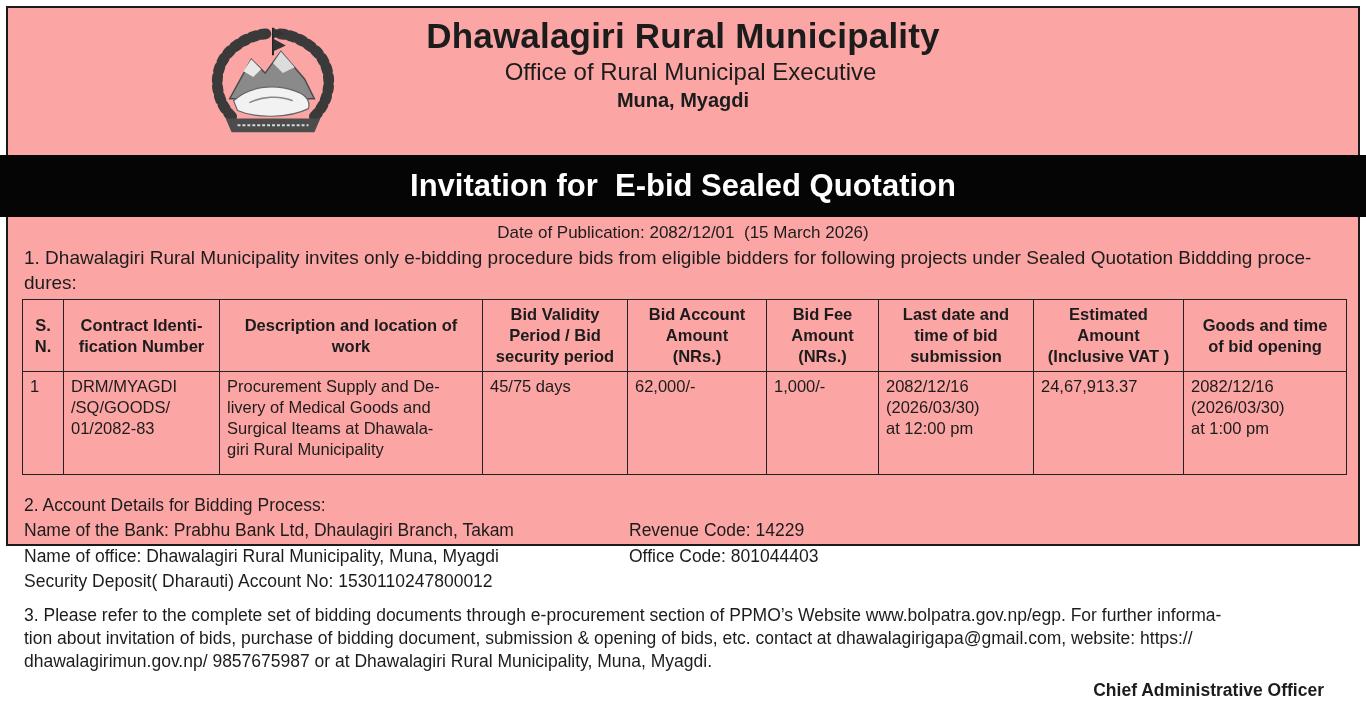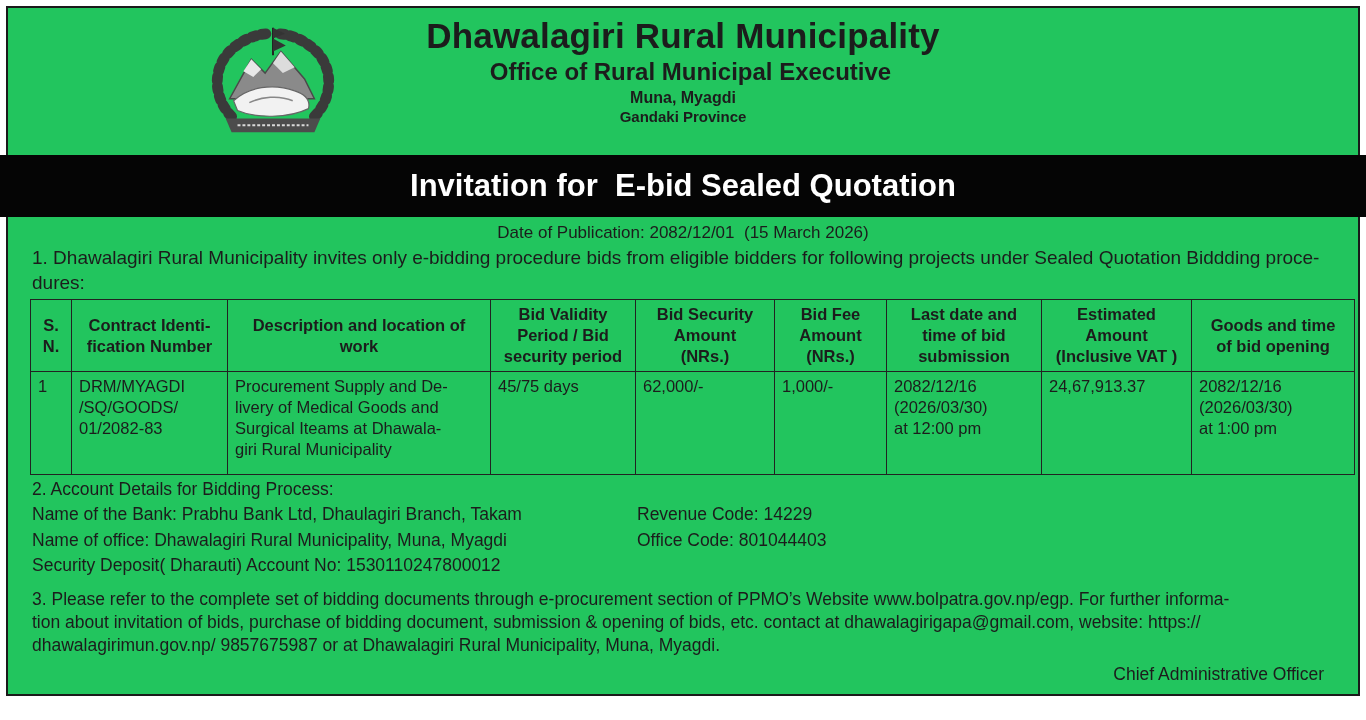--- a/index.html
+++ b/index.html
@@ -2,66 +2,66 @@
 <html><head>
 <meta charset="utf-8">
 <style>
   html,body{margin:0;padding:0;background:#ffffff;}
   body{
     width:1366px;height:720px;position:relative;overflow:hidden;
     font-family:"Liberation Sans","DejaVu Sans",sans-serif;
     color:#1c1c1c;-webkit-font-smoothing:antialiased;
   }
   .page{
-    position:relative;margin:6px 6px 0 6px;height:690px;
-    border:2px solid #1a1a1a;background:#22c55e;box-sizing:border-box;
+    position:relative;margin:6px 6px 0 6px;height:540px;
+    border:2px solid #1a1a1a;background:#fca5a5;box-sizing:border-box;
   }
   
   .header{position:relative;height:147px;}
   .emblem{position:absolute;left:196px;top:12px;width:138px;height:122px;}
   .header-text{position:absolute;left:0;right:0;top:8px;text-align:center;}
   .doc-title{font-size:35px;font-weight:bold;letter-spacing:.2px;line-height:1.15;}
-  .doc-subtitle{font-size:24px;font-weight:bold;margin-top:2px;margin-left:15px;}
-  .doc-line3{font-size:16px;font-weight:bold;margin-top:3px;}
+  .doc-subtitle{font-size:24px;font-weight:normal;margin-top:2px;margin-left:15px;}
+  .doc-line3{font-size:20px;font-weight:bold;margin-top:3px;}
   .doc-line4{font-size:15px;font-weight:bold;margin-top:1px;}
   
   .banner{
     position:absolute;left:-8px;right:-8px;top:147px;height:62px;
     display:flex;align-items:center;justify-content:center;
   }
   .banner-title{font-size:31px;font-weight:bold;white-space:pre;}
   
-  .body-area{position:absolute;left:0;right:0;top:211px;padding:0 22px;}
+  .body-area{position:absolute;left:0;right:0;top:211px;padding:0 14px;}
   .pub-date{text-align:center;font-size:17px;margin:4px 0 2px 0;white-space:pre;}
   .intro{
     font-size:19px;line-height:1.32;text-align:justify;white-space:pre-line;
     margin:2px 2px 4px 2px;
   }
   
   table.bid{
     border-collapse:collapse;width:1324px;margin:2px auto 0 auto;table-layout:fixed;
   }
   table.bid th,table.bid td{
     border:1.6px solid #222;padding:4px 7px;font-size:16.5px;line-height:1.27;
     box-sizing:border-box;overflow:hidden;
   }
   table.bid th{font-weight:bold;text-align:center;vertical-align:middle;white-space:pre-line;height:72px;}
   table.bid td{text-align:left;vertical-align:top;white-space:pre-line;height:103px;}
   td.vmid{vertical-align:middle;}
   
-  .account{margin:2px 2px 0 2px;font-size:17.5px;line-height:1.44;}
+  .account{margin:18px 2px 0 2px;font-size:17.5px;line-height:1.44;}
   .acct-row{display:flex;}
   .acct-left{width:605px;flex:none;}
   .acct-right{flex:1;}
   
   .notice{
     margin:10px 2px 0 2px;font-size:17.5px;line-height:1.33;
     text-align:justify;white-space:pre-line;
   }
-  .signature{margin:6px 12px 0 0;text-align:right;font-size:17.5px;}
+  .signature{margin:6px 20px 0 0;text-align:right;font-size:17.5px;font-weight:bold;}
 </style>
 </head>
 <body>
 
 <div class="page">
 
   <div class="header">
     <svg class="emblem" viewBox="0 0 140 120" xmlns="http://www.w3.org/2000/svg">
 
       <path d="M28,96 C10,78 8,48 26,30 C38,18 54,12 66,12" fill="none" stroke="#3a3a3a" stroke-width="11" stroke-dasharray="4.5 5.5" stroke-linecap="round"></path>
@@ -78,21 +78,20 @@
       <path d="M30,80 C45,66 70,62 92,70 C104,74 108,80 106,88 C86,98 52,98 34,90 Z" fill="#f2f2f2" stroke="#666" stroke-width="1.2"></path>
       <path d="M46,82 C58,76 76,74 90,80" fill="none" stroke="#888" stroke-width="1.5"></path>
 
       <path d="M22,98 L118,98 L112,112 L28,112 Z" fill="#4c4c4c"></path>
       <line x1="34" y1="105" x2="106" y2="105" stroke="#d9d9d9" stroke-width="2" stroke-dasharray="3 2"></line>
     </svg>
     <div class="header-text">
       <div class="doc-title">Dhawalagiri Rural Municipality</div>
       <div class="doc-subtitle">Office of Rural Municipal Executive</div>
       <div class="doc-line3">Muna, Myagdi</div>
-      <div class="doc-line4">Gandaki Province</div>
     </div>
   </div>
 
   <div class="banner" style="background:#050505;color:#ffffff;">
     <span class="banner-title">Invitation for  E-bid Sealed Quotation</span>
   </div>
 
   <div class="body-area">
 
     <div class="pub-date">Date of Publication: 2082/12/01  (15 March 2026)</div>
@@ -116,21 +115,21 @@
         <tr>
           <th>S.
 N.</th>
           <th>Contract Identi-
 fication Number</th>
           <th>Description and location of
 work</th>
           <th>Bid Validity
 Period / Bid
 security period</th>
-          <th>Bid Security
+          <th>Bid Account
 Amount
 (NRs.)</th>
           <th>Bid Fee
 Amount
 (NRs.)</th>
           <th>Last date and
 time of bid
 submission</th>
           <th>Estimated
 Amount

